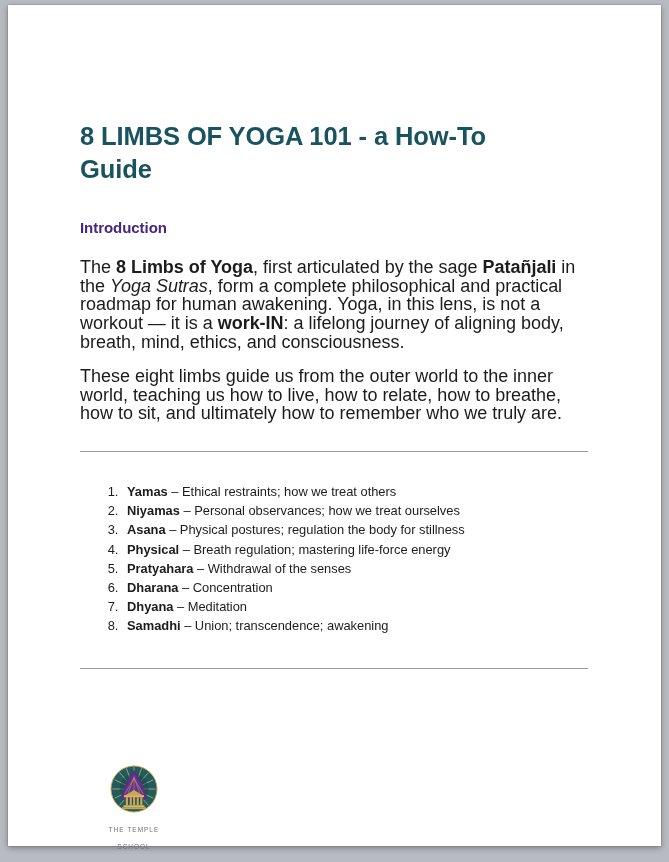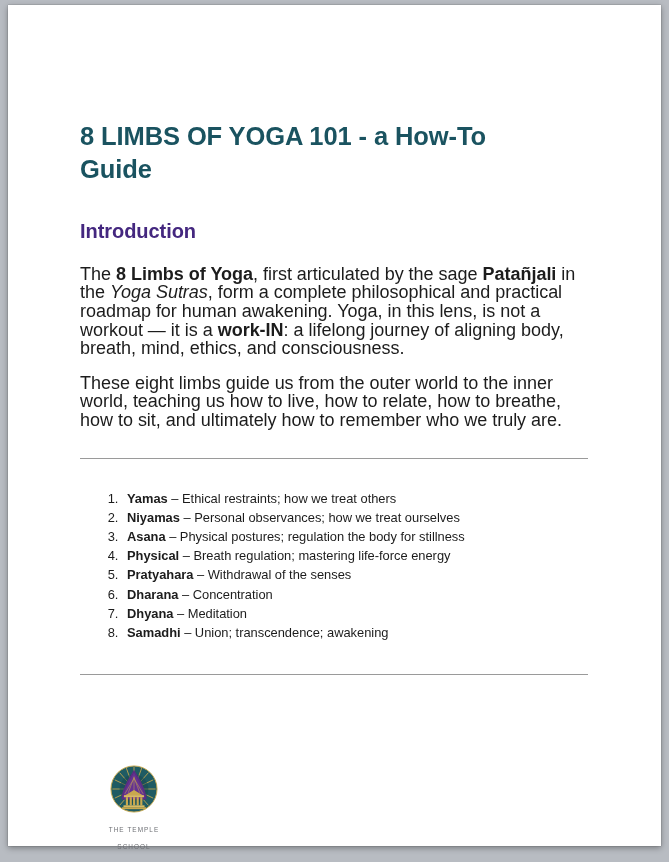--- a/index.html
+++ b/index.html
@@ -49,21 +49,21 @@
     font-weight: bold;
     line-height: 1.29;
     letter-spacing: -0.1px;
     margin: 0 0 0 0;
     max-width: 470px;
   }
 
   
   .h2 {
     color: #44277f;
-    font-size: 20px;
+    font-size: 15px;
     font-weight: bold;
     line-height: 1.3;
     letter-spacing: -0.05px;
     margin: 0;
   }
   .h2-intro { margin-top: 32px; }
   .h2-overview { margin-top: 0; }
 
   
   .para {

